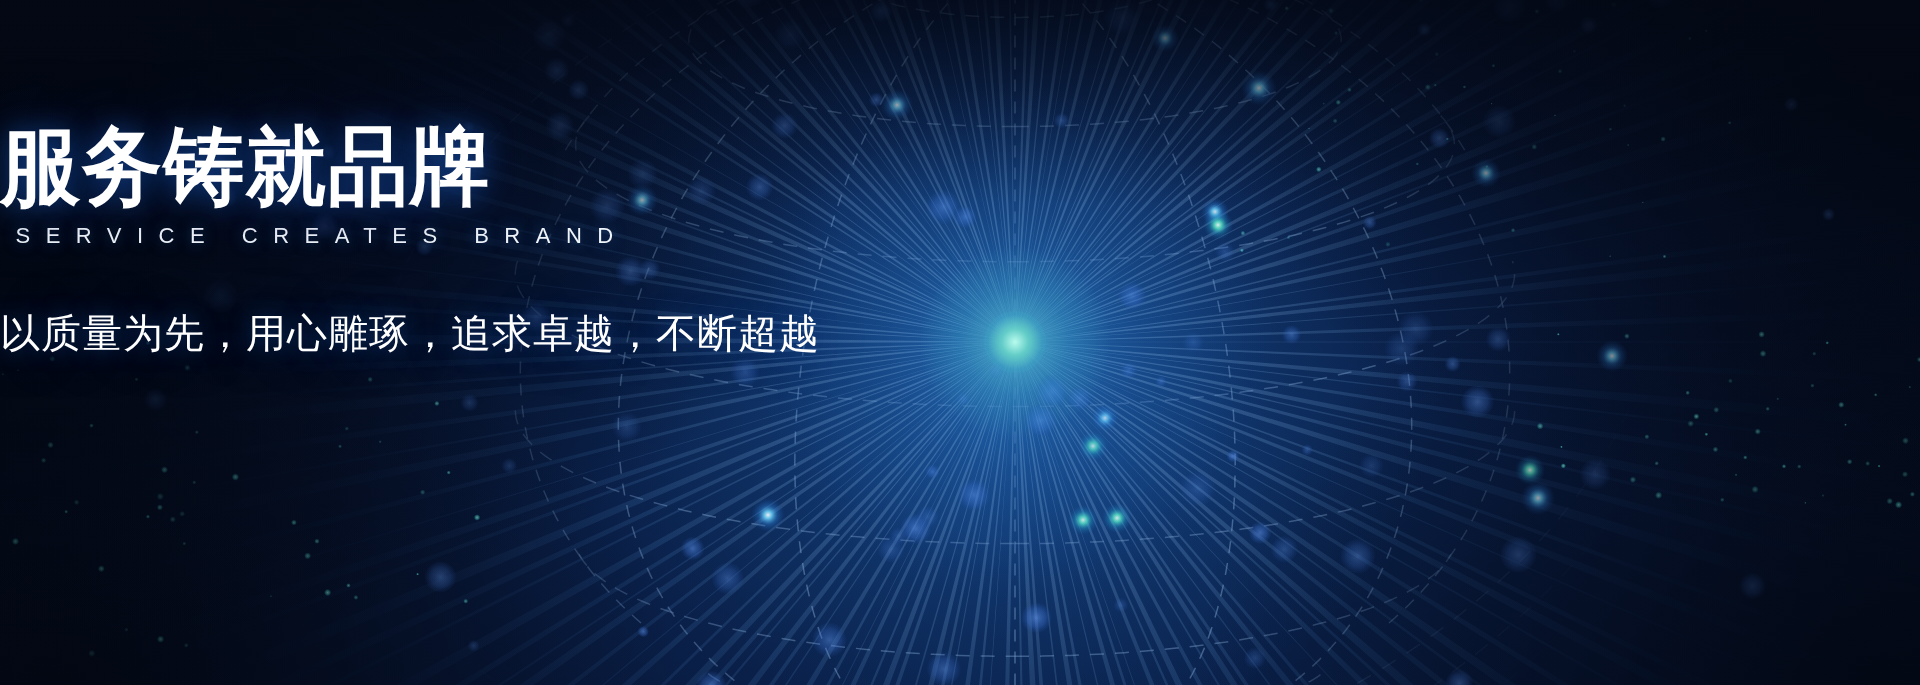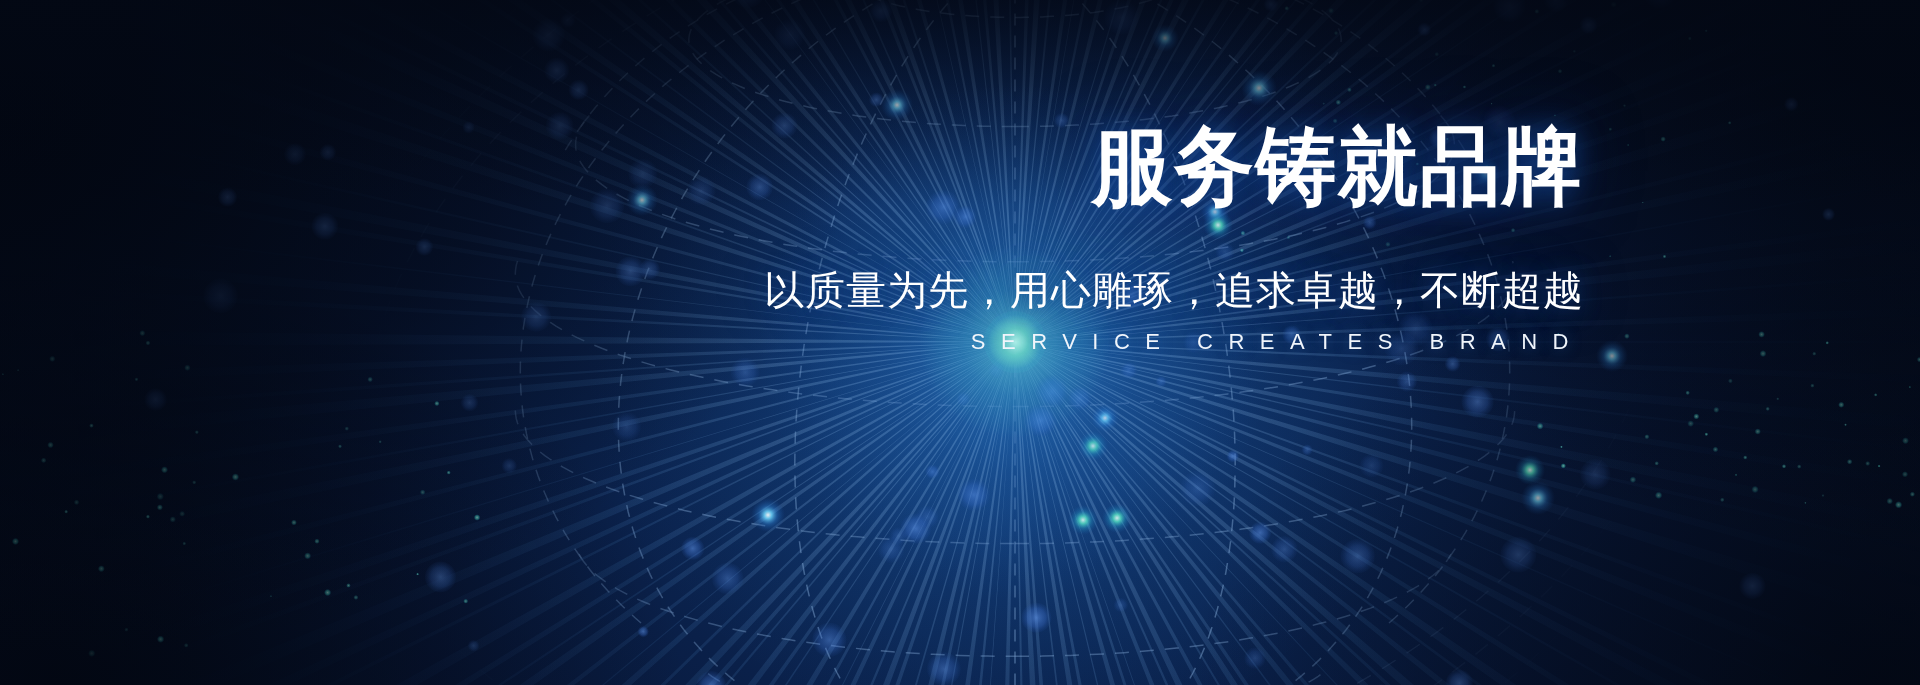--- a/index.html
+++ b/index.html
@@ -49,21 +49,21 @@
     position:absolute;border-radius:50%;transform:translate(-50%,-50%);
   }
   #burst-core .g1{width:520px;height:520px;background:radial-gradient(circle,rgba(36,120,210,.40) 0%,rgba(25,90,180,.20) 35%,rgba(18,60,140,0) 70%);}
   #burst-core .g2{width:190px;height:190px;background:radial-gradient(circle,rgba(90,200,215,.55) 0%,rgba(50,150,200,.28) 40%,rgba(30,100,180,0) 72%);}
   #burst-core .g3{width:62px;height:62px;background:radial-gradient(circle,rgba(190,255,240,.95) 0%,rgba(110,220,200,.75) 30%,rgba(60,170,200,.25) 62%,rgba(40,130,190,0) 100%);}
 
   
   #content{
     position:absolute;
     left:0;top:0;width:1584px;height:685px;
-    display:flex;flex-direction:column;align-items:flex-end;
+    display:flex;flex-direction:column;align-items:flex-start;
     pointer-events:none;
   }
   #title-cn{
     margin-top:124px;
     font-size:80px;
     font-weight:bold;
     color:#ffffff;
     letter-spacing:2px;
     line-height:1;
     white-space:nowrap;
@@ -621,17 +621,17 @@
   <div class="layer" id="bg-topband"></div>
 
   <div id="burst-core">
     <div class="g1"></div>
       <div class="g2"></div>
       <div class="g3"></div>
   </div>
 
   <div id="content">
     <div id="title-cn">服务铸就品牌</div>
+    <div id="subtitle-en">SERVICE CREATES BRAND</div>
     <div id="tagline-cn">以质量为先，用心雕琢，追求卓越，不断超越</div>
-    <div id="subtitle-en">SERVICE CREATES BRAND</div>
   </div>
 
 </div>
 
 </body></html>

